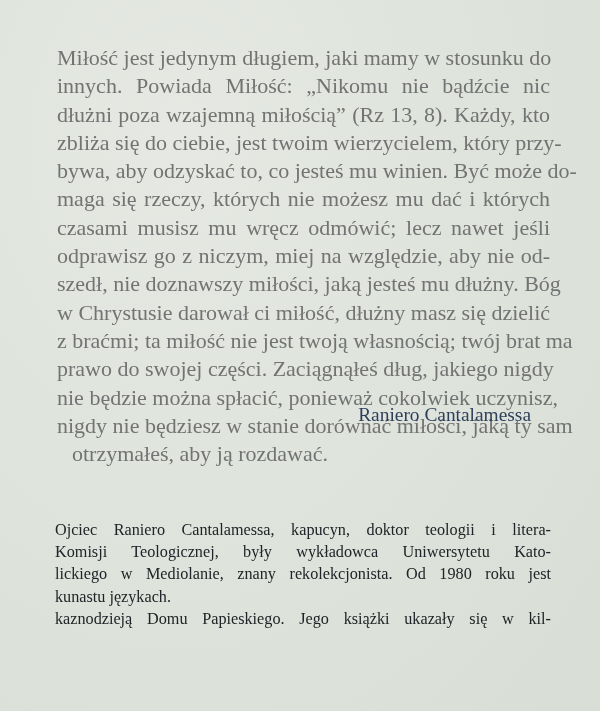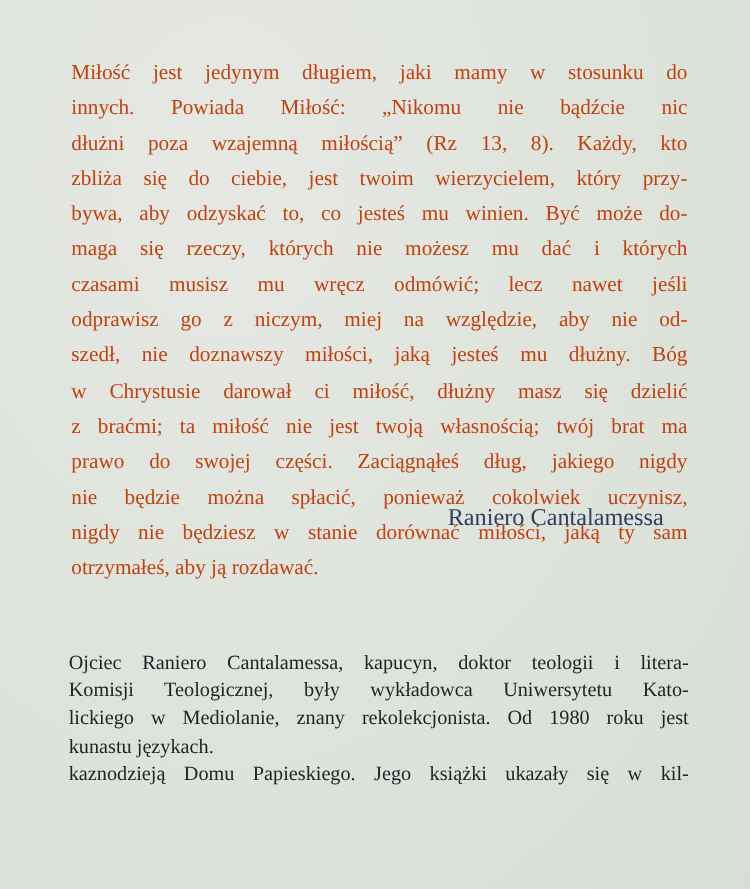--- a/index.html
+++ b/index.html
@@ -20,33 +20,34 @@
     left: 0;
     top: 0;
     width: 600px;
     height: 711px;
   }
   .quote {
     position: absolute;
     left: 57px;
     top: 44px;
     width: 493px;
-    color: #c2410c;
-    font-size: 17px;
+    color: #737373;
+    font-size: 22px;
     line-height: 28.3px;
   }
   .quote .line {
     display: block;
     white-space: nowrap;
     text-align: justify;
     text-align-last: justify;
     height: 28.3px;
   }
   .quote .line.last {
     text-align-last: left;
+    margin-left: 15px;
   }
   .author {
     position: absolute;
     top: 401px;
     right: 69px;
     color: #2f3f5a;
     font-size: 19.4px;
     line-height: 28px;
     white-space: nowrap;
   }

